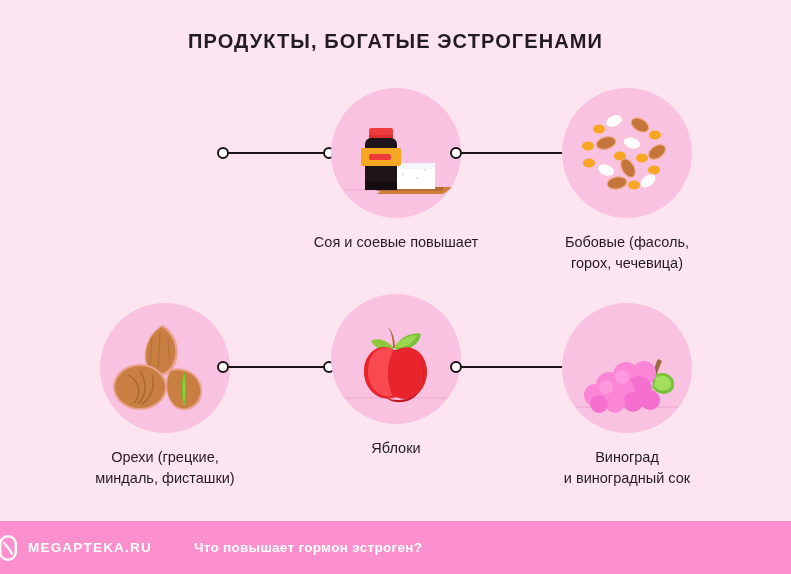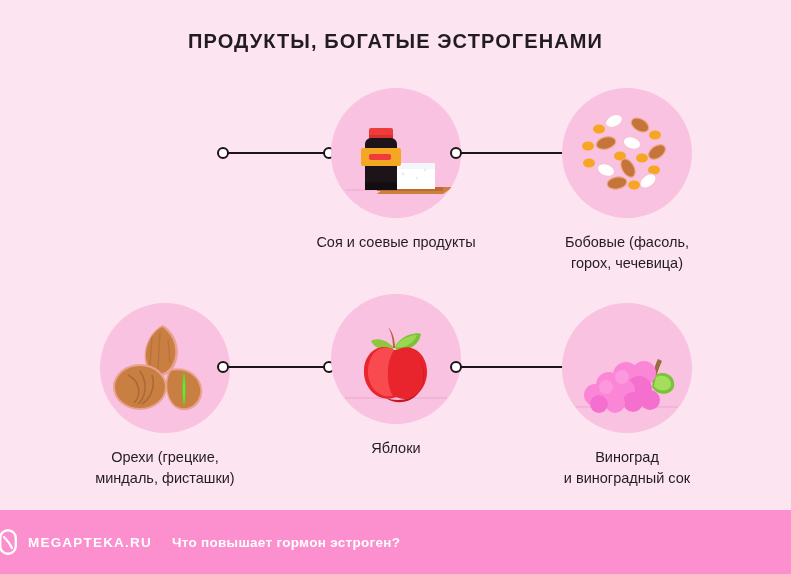--- a/index.html
+++ b/index.html
@@ -89,21 +89,21 @@
   }
   .node.left  { left: 0; }
   .node.right { right: 0; }
 
   
   .footer {
     position: absolute;
     left: 0;
     bottom: 0;
     width: 791px;
-    height: 64px;
+    height: 53px;
     background: #fc8fcd;
     display: flex;
     align-items: center;
   }
   .footer-logo {
     display: flex;
     align-items: center;
     margin-left: 2px;
   }
   .logo-mark {
@@ -118,21 +118,21 @@
     font-size: 13.5px;
     font-weight: bold;
     letter-spacing: 1.2px;
     font-family: "Liberation Sans", sans-serif;
   }
   .footer-caption {
     color: #ffffff;
     font-size: 13.5px;
     font-weight: bold;
     letter-spacing: 0.3px;
-    margin-left: 20px;
+    margin-left: 42px;
     font-family: "Liberation Sans", sans-serif;
   }
   svg { display: block; }
 </style>
 </head>
 <body>
 
 <div class="infographic">
 
   <div class="page-title">ПРОДУКТЫ, БОГАТЫЕ ЭСТРОГЕНАМИ</div>
@@ -161,21 +161,21 @@
             <rect x="38" y="47" width="24" height="5" fill="#d92f2f"></rect>
             <rect x="34" y="50" width="32" height="52" rx="6" fill="#1c1419"></rect>
             <rect x="30" y="60" width="40" height="18" rx="2" fill="#f5a623"></rect>
             <rect x="38" y="66" width="22" height="6" rx="2" fill="#ef3b3b"></rect>
             <rect x="34" y="94" width="32" height="8" fill="#130d12"></rect>
           </g>
         </svg>
       </div>
     </div>
     <div class="caption">
-      <span>Соя и соевые продукты</span>
+      <span>Соя и соевые повышает</span>
     </div>
   </div>
 
   <div class="connector" style="left:450px; top:147px; width:125px;">
     <div class="bar"></div>
     <div class="node left"></div>
     <div class="node right"></div>
   </div>
 
   <div class="item" style="left:512px; top:88px;">

